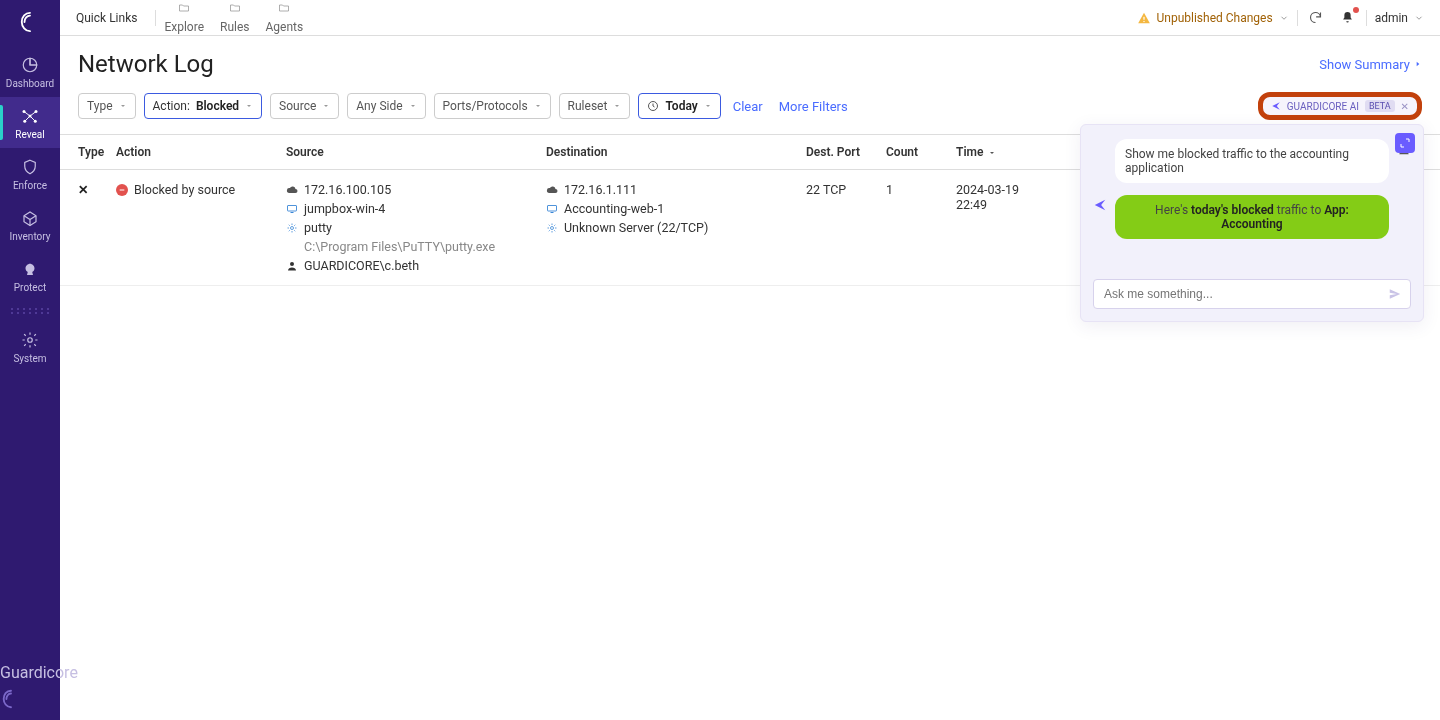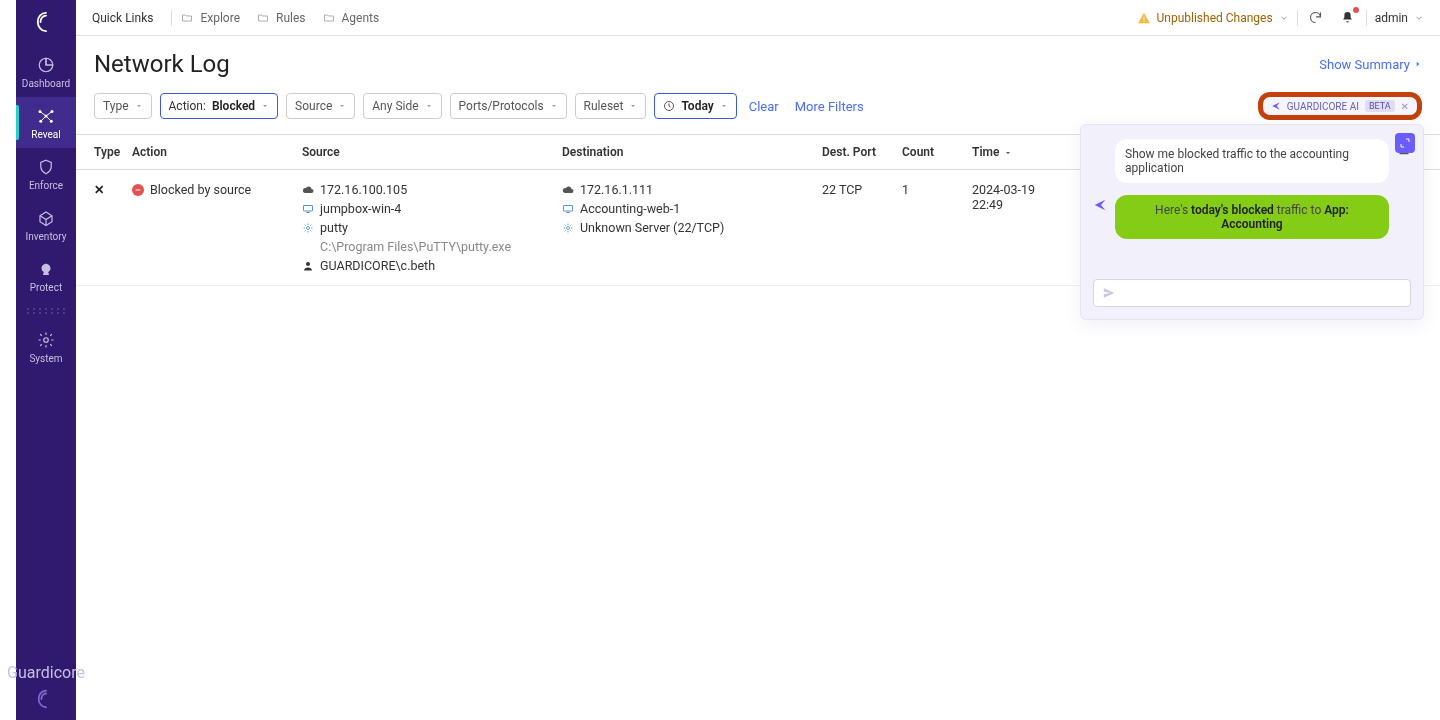--- a/index.html
+++ b/index.html
@@ -11,21 +11,21 @@
     --border:#ddd;
     --blue:#3b5ae0;
     --link:#4a6cff;
     --ai-bg:#f2f1fb;
   }
   *{box-sizing:border-box;}
   html,body{margin:0;padding:0;width:1440px;height:720px;font-family:-apple-system,BlinkMacSystemFont,"Segoe UI",Roboto,Arial,sans-serif;font-size:13px;color:var(--text);background:#fff;overflow:hidden;}
   .app{display:flex;width:100%;height:100%;}
 
   
-  .sidebar{width:60px;background:var(--purple);display:flex;flex-direction:column;align-items:center;color:#c6bfe2;font-size:10px;position:relative;margin-left:16px;}
+  .sidebar{width:60px;background:var(--purple);display:flex;flex-direction:column;color:#c6bfe2;font-size:10px;position:relative;}
   .sidebar .logo{width:60px;height:36px;display:flex;align-items:center;justify-content:center;margin-top:4px;margin-bottom:6px;}
   .sidebar .logo svg{width:22px;height:22px;}
   .nav-item{width:60px;display:flex;flex-direction:column;align-items:center;justify-content:center;padding:10px 0 8px;cursor:pointer;position:relative;}
   .nav-item.active{background:var(--purple-light);}
   .nav-item.active::before{content:"";position:absolute;left:0;top:8px;bottom:8px;width:3px;background:#2ad1c9;border-radius:0 2px 2px 0;}
   .nav-item .ic{width:18px;height:18px;margin-bottom:4px;display:flex;align-items:center;justify-content:center;}
   .nav-item span{color:#c6bfe2;}
   .nav-item.active span{color:#fff;}
   .dots{width:42px;margin:6px auto;}
   .dots svg{display:block;}
@@ -33,21 +33,21 @@
   .brand{font-size:16px;color:#c6bfe2;margin-bottom:6px;}
   .brand-ic{width:22px;height:22px;margin-bottom:10px;}
 
   
   .main{flex:1;display:flex;flex-direction:column;min-width:0;}
 
   
   .topbar{height:36px;border-bottom:1px solid var(--border);display:flex;align-items:center;padding:0 16px;font-size:12px;color:var(--text-light);}
   .ql{color:#333;margin-right:10px;}
   .vbar{height:16px;border-left:1px solid var(--border);margin:0 8px;}
-  .qlnk{display:flex;align-items:center;gap:6px;color:var(--text-light);margin-right:16px;cursor:pointer;}
+  .qlnk{display:flex;align-items:center;gap:6px;color:var(--text-light);margin-right:16px;cursor:pointer;flex-direction:column;}
   .topbar .grow{flex:1;}
   .warn{display:flex;align-items:center;gap:6px;color:#a16207;cursor:pointer;}
   .warn-ic{color:#e9a423;}
   .chev{color:#888;}
   .ic-btn{display:flex;align-items:center;justify-content:center;width:20px;height:20px;cursor:pointer;color:#555;}
   .bell-badge{position:relative;}
   .bell-badge::after{content:"";position:absolute;top:-1px;right:-1px;width:6px;height:6px;background:#e2524e;border-radius:50%;}
   .user{display:flex;align-items:center;gap:6px;cursor:pointer;color:#333;}
 
   
@@ -514,20 +514,21 @@
             <path d="M3 12l18-9-7 9 7 9-18-9z" fill="#6a5cff"></path>
           </svg>
       </span>
       <div class="bubble ai">
         <span>Here's </span><b>today's blocked</b><span> traffic to </span><b>App: Accounting</b>
       </div>
       <span style="width:14px"></span>
     </div>
 
     <div class="ai-input">
+      <input type="text" placeholder="Ask me something..." style="">
       <span class="send">
         <svg width="14" height="14" viewBox="0 0 24 24">
             <path d="M3 20l18-8L3 4v6l12 2-12 2v6z" fill="#c9c3e6"></path>
           </svg>
       </span>
     </div>
   </div>
 
 </div>
 

